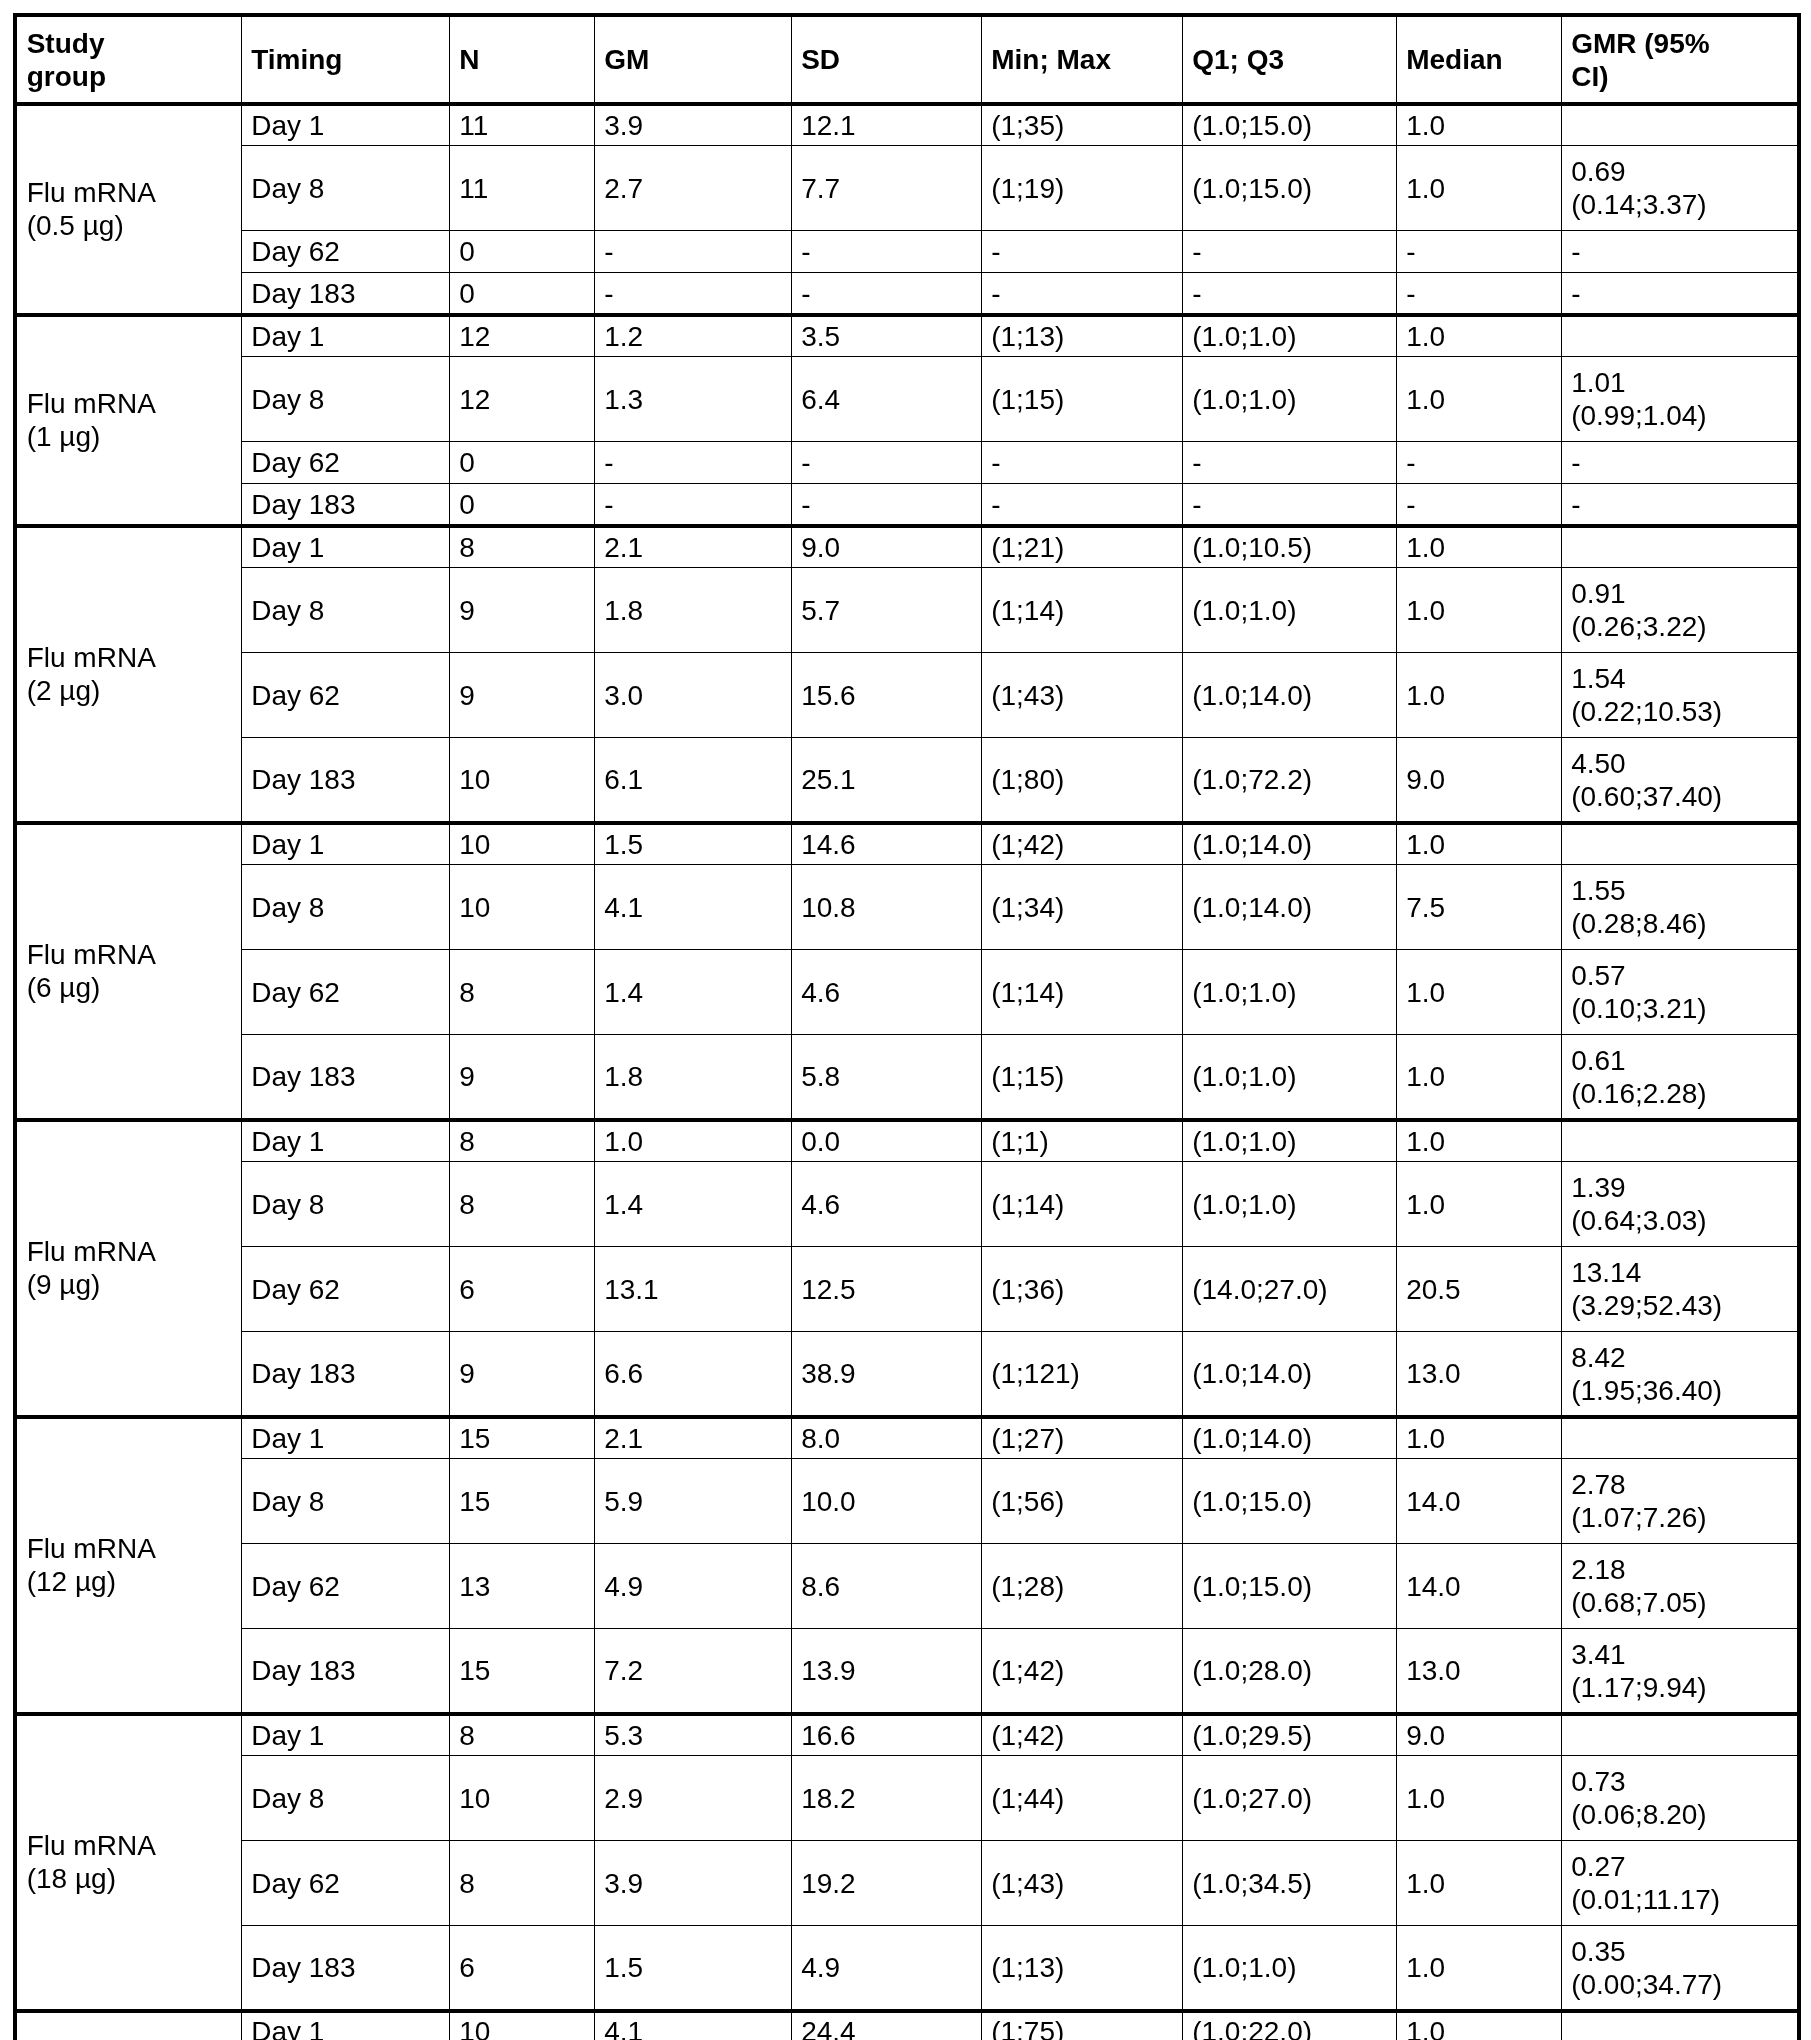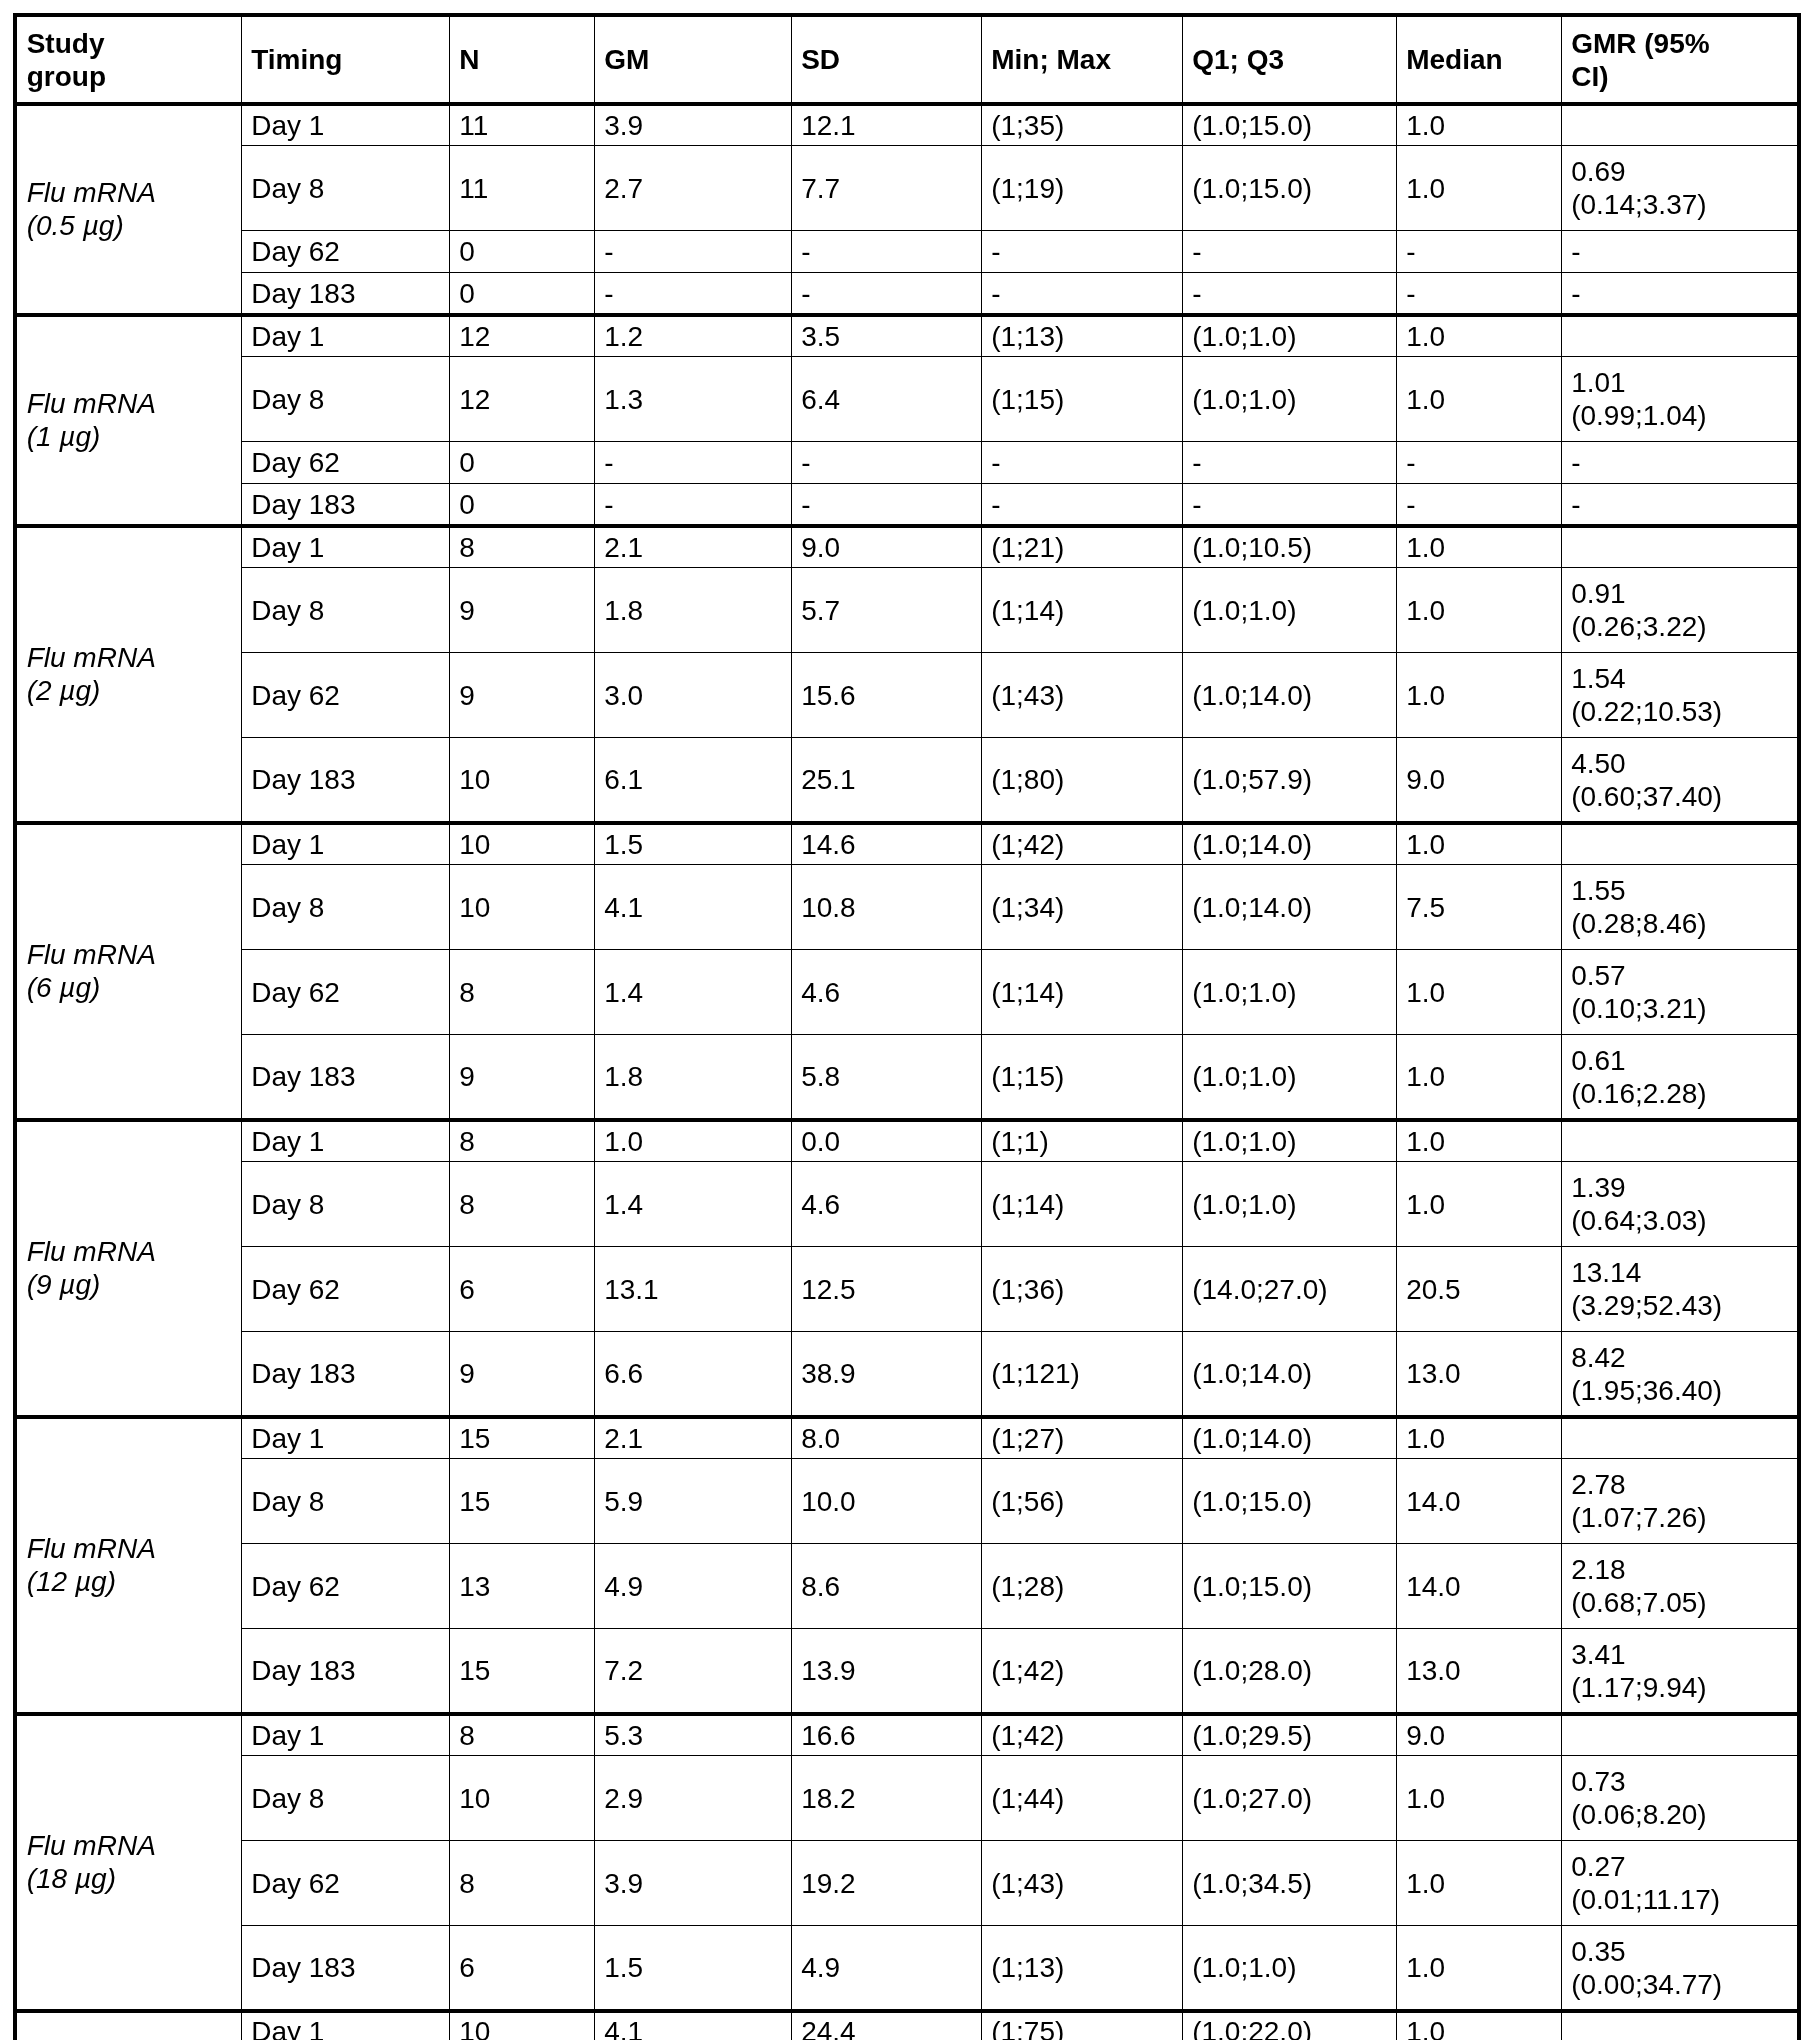--- a/index.html
+++ b/index.html
@@ -34,21 +34,21 @@
     overflow: hidden;
   }
   thead th {
     font-weight: bold;
     height: 81px;
     border-bottom: 3.8px solid #000000;
   }
   tr.r-s { height: 42px; }
   tr.r-t { height: 85px; }
   tr.group-start > td { border-top: 4.7px solid #000000; }
-  td.group-label { vertical-align: middle; font-style: italic; }
+  td.group-label { vertical-align: middle; }
 </style>
 </head>
 <body>
 
 <div class="page">
   <table class="results">
     <colgroup>
       <col style="width:226px">
       <col style="width:208px">
       <col style="width:145px">
@@ -194,21 +194,21 @@
           <td>1.0</td>
           <td>1.54
 (0.22;10.53)</td>
         </tr>
         <tr class="r-t">
           <td>Day 183</td>
           <td>10</td>
           <td>6.1</td>
           <td>25.1</td>
           <td>(1;80)</td>
-          <td>(1.0;57.9)</td>
+          <td>(1.0;72.2)</td>
           <td>9.0</td>
           <td>4.50
 (0.60;37.40)</td>
         </tr>
         <tr class="r-s group-start">
           <td class="group-label" rowspan="4">Flu mRNA
 (6 µg)</td>
           <td>Day 1</td>
           <td>10</td>
           <td>1.5</td>

